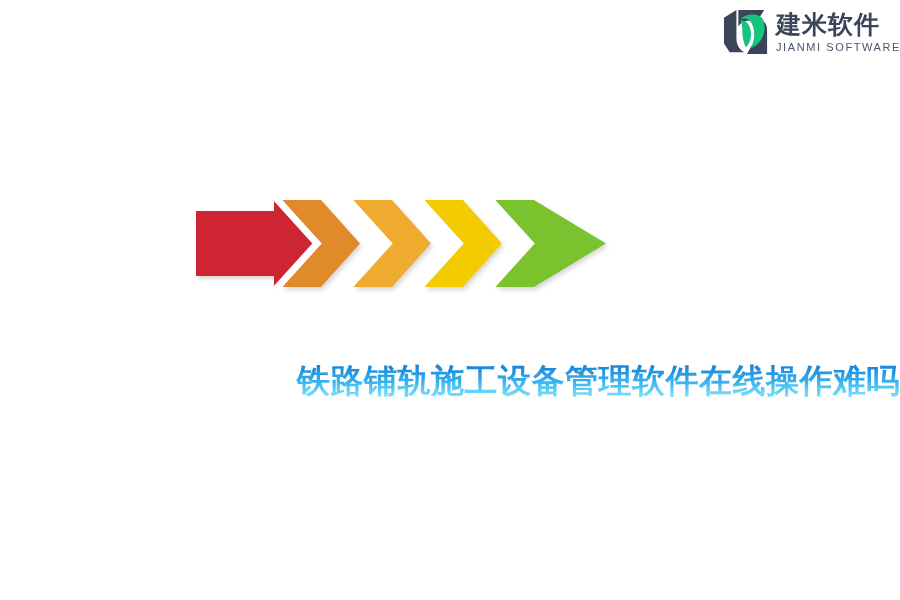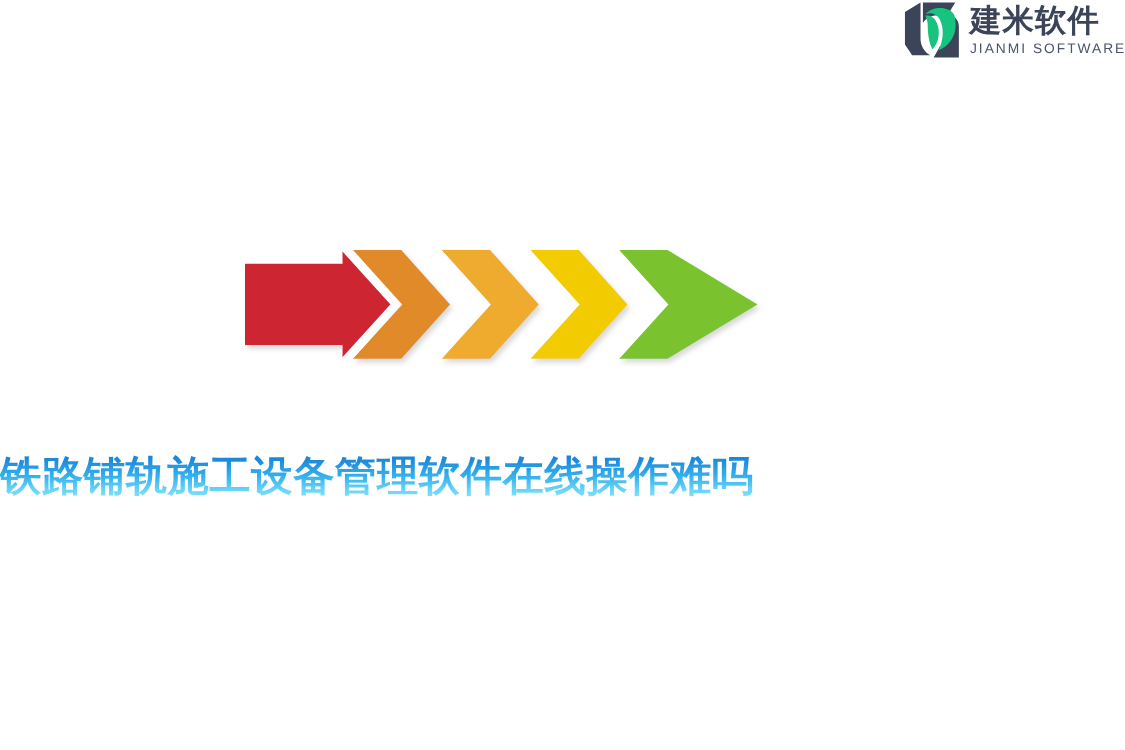--- a/index.html
+++ b/index.html
@@ -11,21 +11,21 @@
     height: 600px;
     background: #ffffff;
     font-family: "Liberation Sans", "DejaVu Sans", sans-serif;
     overflow: hidden;
     position: relative;
   }
 
   
   #brand-logo {
     position: absolute;
-    top: 0px;
+    top: 8px;
     left: 722px;
     width: 172px;
     height: 48px;
     display: flex;
     align-items: center;
     gap: 6px;
   }
   #brand-mark {
     width: 48px;
     height: 46px;
@@ -70,21 +70,21 @@
     width: 440px;
     height: 108px;
   }
 
   
   #headline {
     position: absolute;
     left: 0;
     top: 338px;
     width: 900px;
-    text-align: left;
+    text-align: right;
     font-family: "DejaVu Sans", "Liberation Sans", sans-serif;
     font-weight: bold;
     font-size: 33px;
     line-height: 41px;
     letter-spacing: 0.5px;
     color: #29a6e8;
   }
   .headline-line {
     display: block;
     background-image: linear-gradient(

